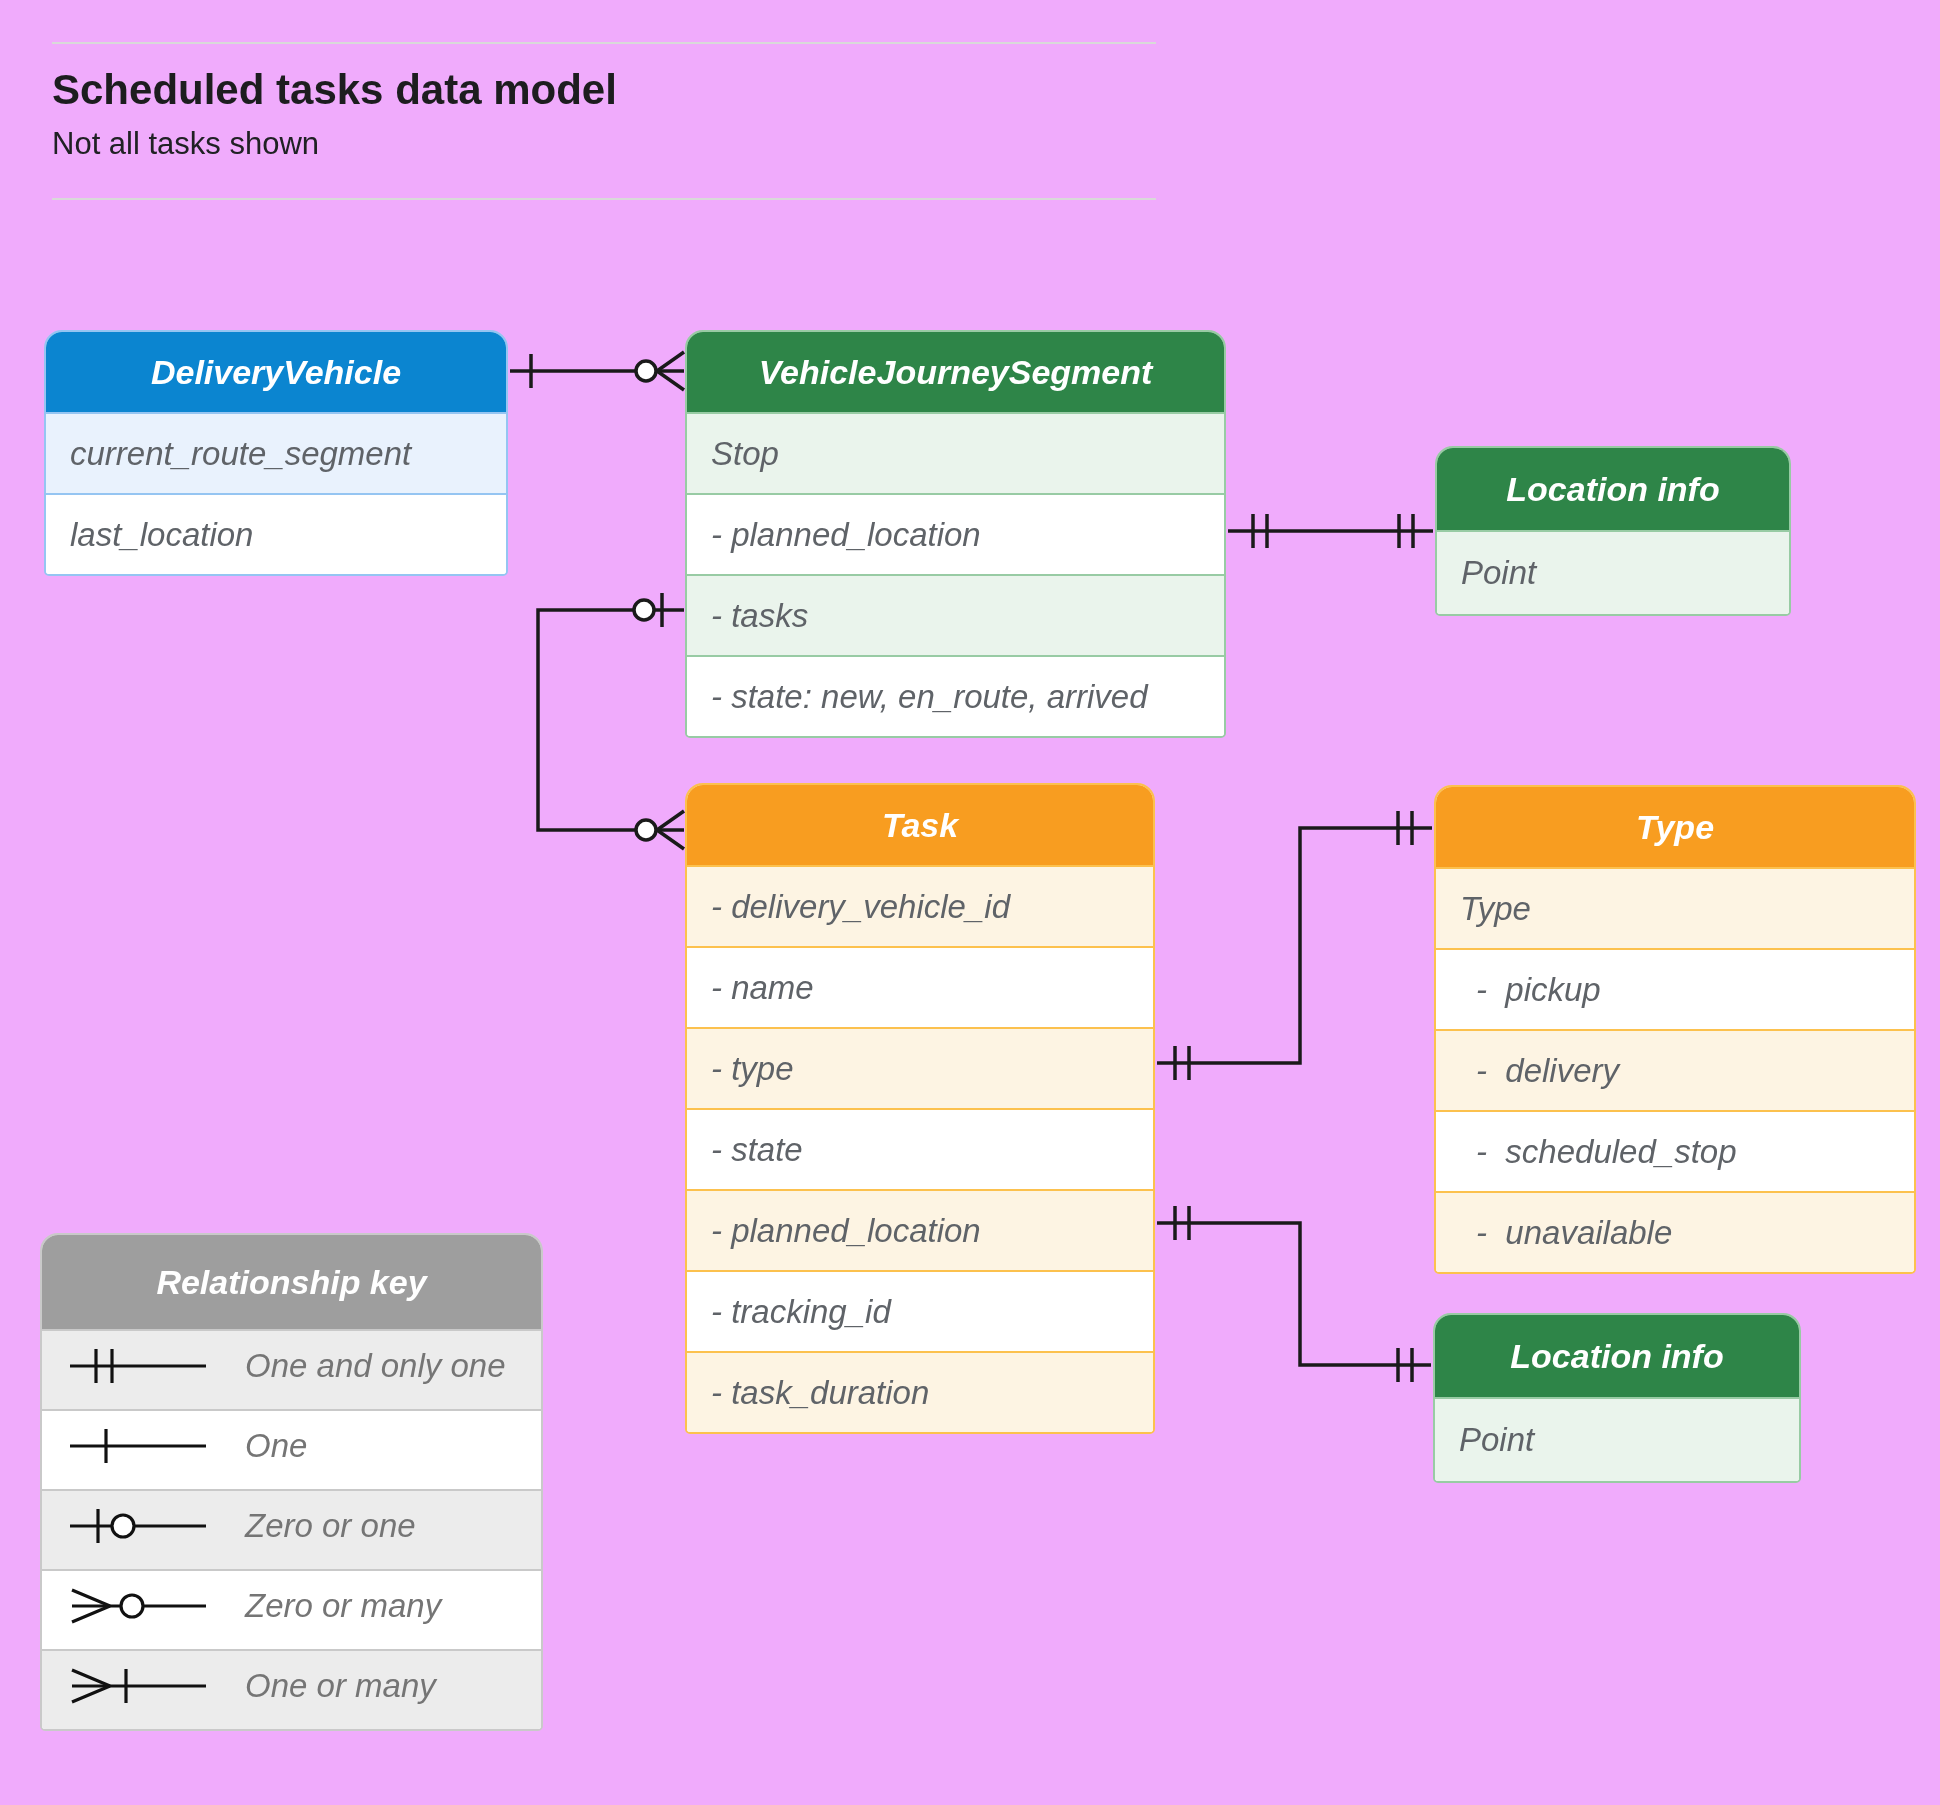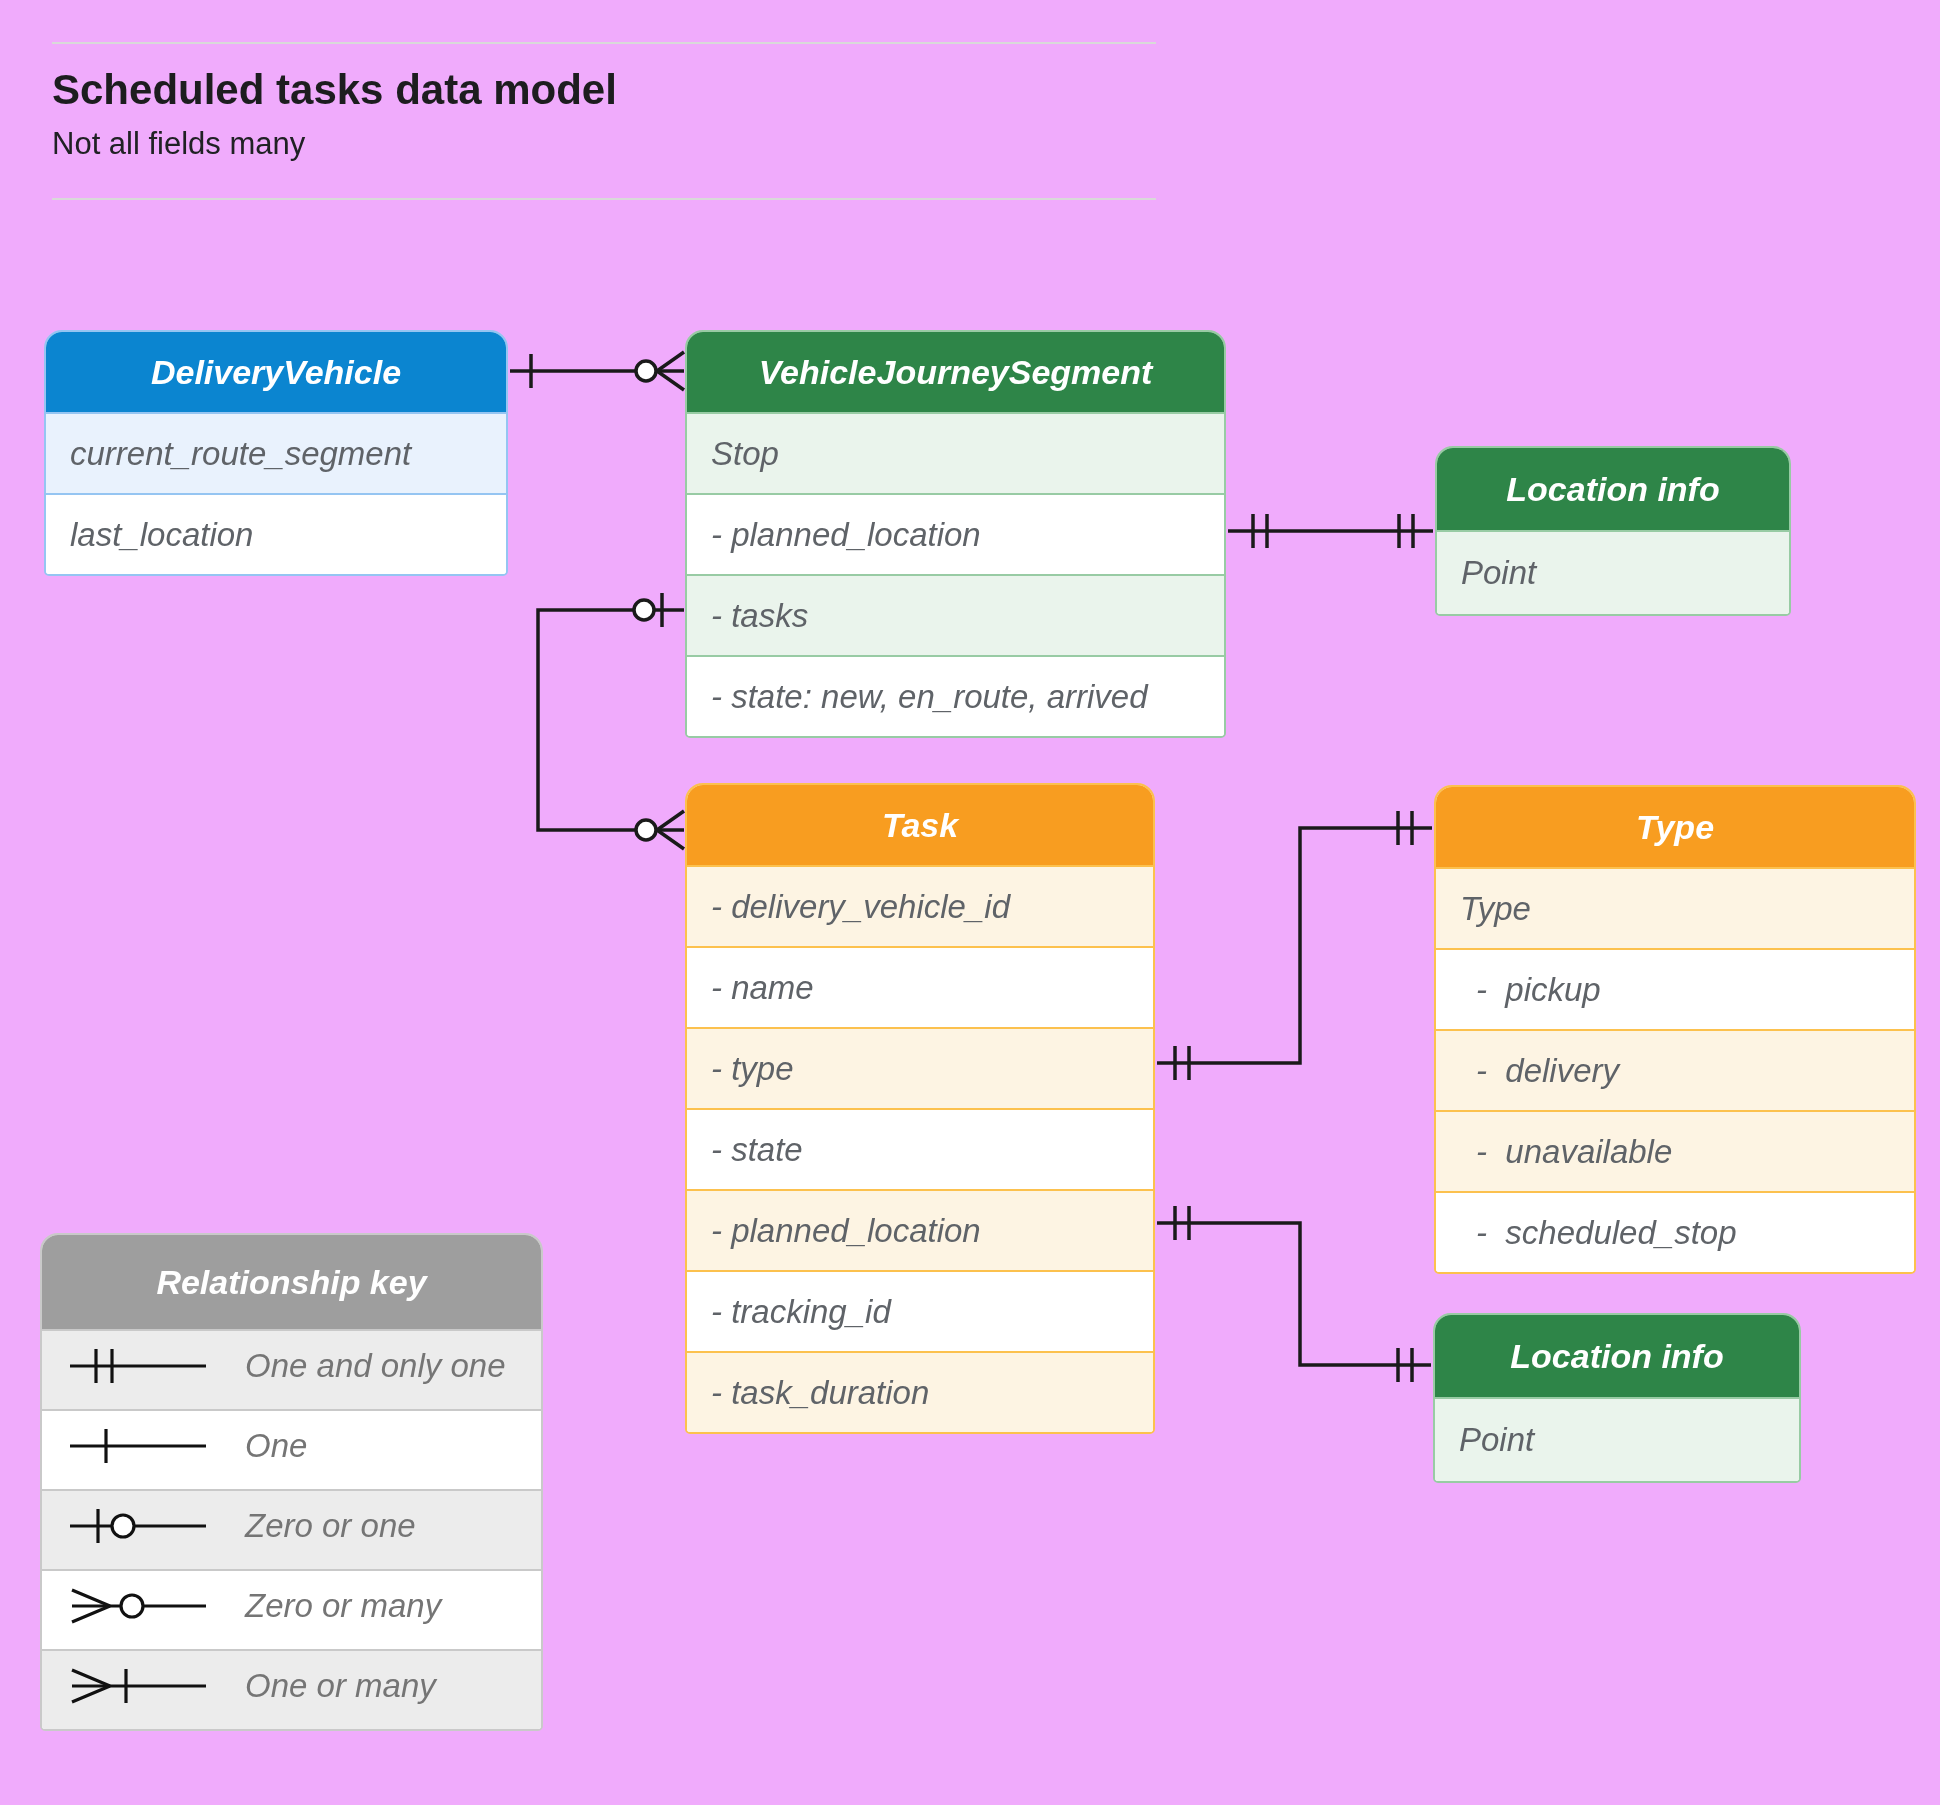--- a/index.html
+++ b/index.html
@@ -38,21 +38,21 @@
   .ksym path, .ksym line{stroke:#111111;stroke-width:3.2px;fill:none;}
   .ksym circle{stroke:#111111;stroke-width:3.2px;fill:#ffffff;}
 </style>
 </head>
 <body>
 
 <div class="canvas">
 
   <div class="rule rule-top"></div>
   <div class="page-title">Scheduled tasks data model</div>
-  <div class="page-subtitle">Not all fields many</div>
+  <div class="page-subtitle">Not all tasks shown</div>
   <div class="rule rule-bottom"></div>
 
   <svg class="connectors" viewBox="0 0 1940 1805">
     <g>
       <path d="M510,371 H684"></path>
       <path d="M531,354 V388"></path>
       <circle cx="646" cy="371" r="10"></circle>
       <path d="M657,371 L684,352 M657,371 L684,390"></path>
     </g>
     <g>
@@ -107,22 +107,22 @@
     <div class="e-row shade">- planned_location</div>
     <div class="e-row">- tracking_id</div>
     <div class="e-row shade">- task_duration</div>
   </div>
 
   <div class="entity theme-orange" style="left:1434px;top:785px;width:482px;">
     <div class="e-head">Type</div>
     <div class="e-row shade">Type</div>
     <div class="e-row indent">-  pickup</div>
     <div class="e-row shade indent">-  delivery</div>
+    <div class="e-row indent">-  scheduled_stop</div>
     <div class="e-row shade indent">-  unavailable</div>
-    <div class="e-row indent">-  scheduled_stop</div>
   </div>
 
   <div class="entity theme-green loc" style="left:1433px;top:1313px;width:368px;">
     <div class="e-head">Location info</div>
     <div class="e-row shade">Point</div>
   </div>
 
   <div class="entity theme-gray legend" style="left:40px;top:1233px;width:503px;">
     <div class="e-head">Relationship key</div>
 

